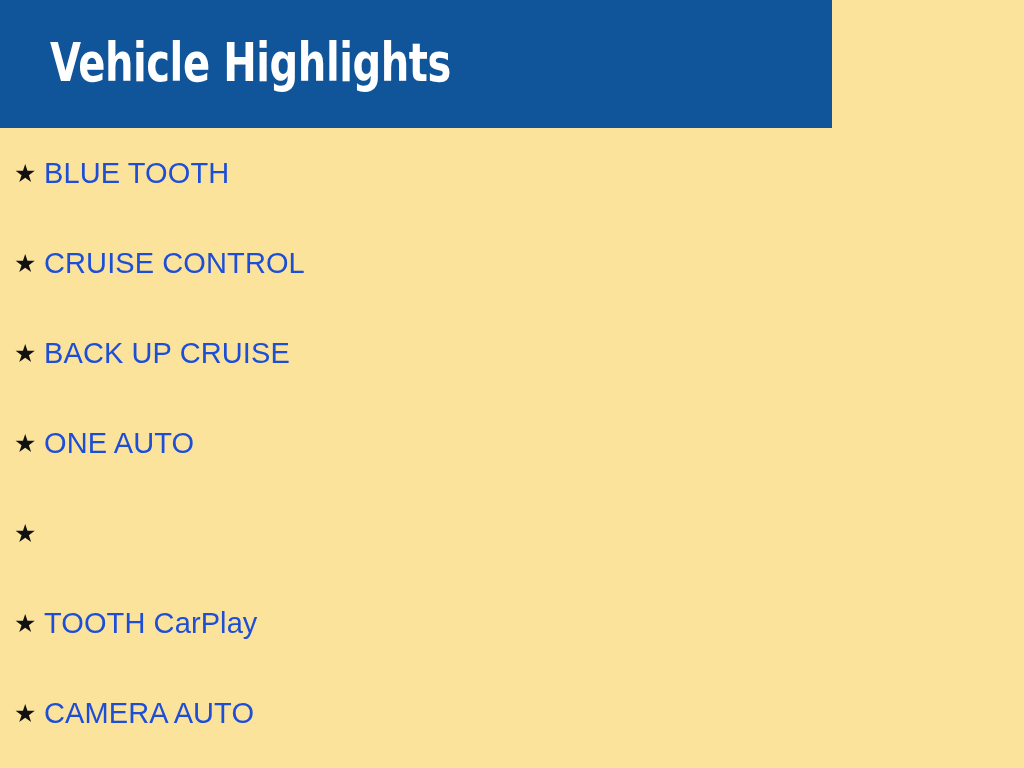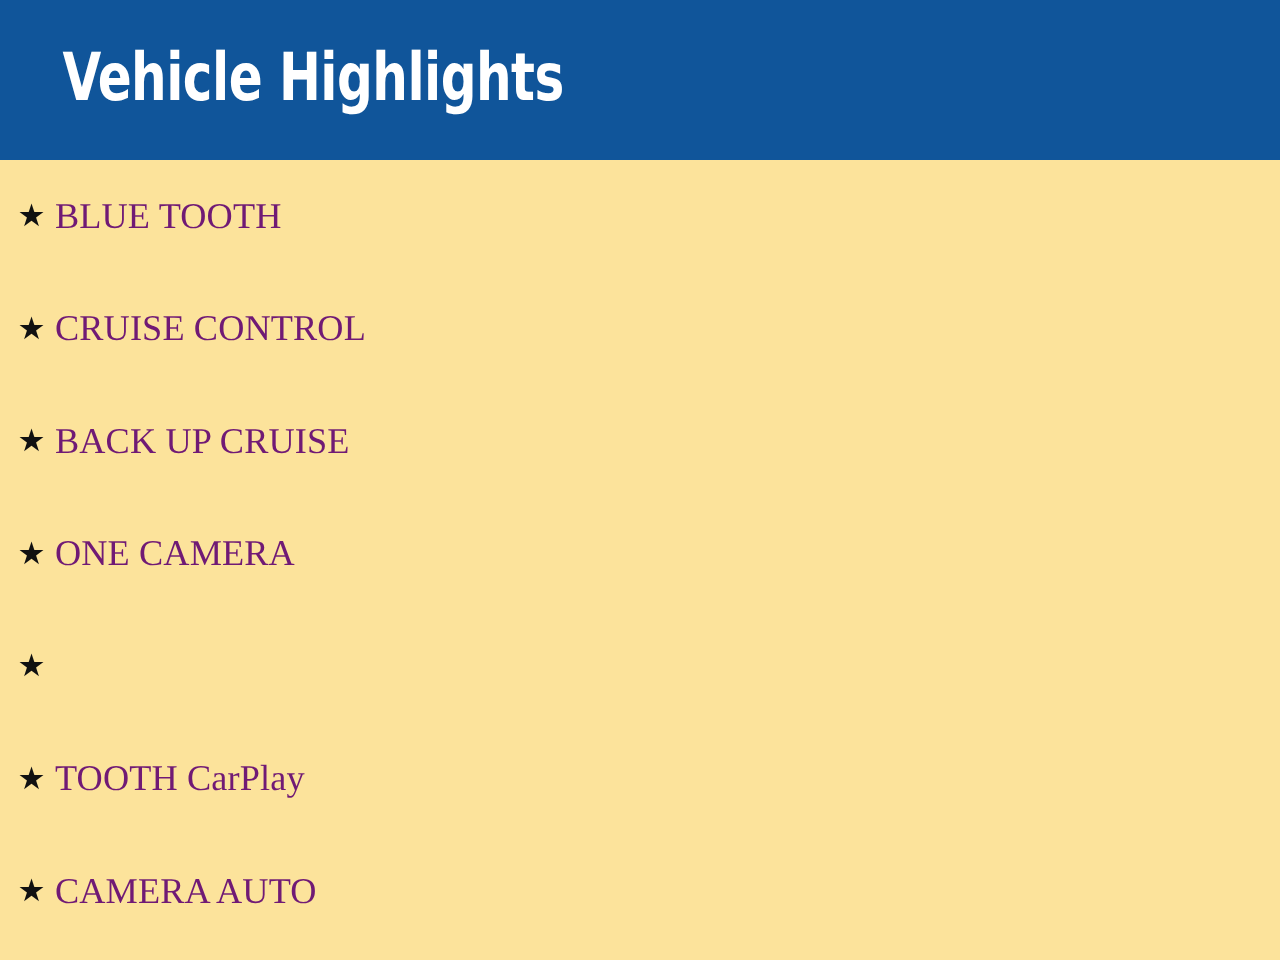--- a/index.html
+++ b/index.html
@@ -20,21 +20,21 @@
     width: 1024px;
     height: 768px;
     background: #fce39b;
   }
 
   
   #header-bar {
     position: absolute;
     left: 0;
     top: 0;
-    width: 1024px;
+    width: 832px;
     height: 128px;
     background: #10559a;
     box-sizing: border-box;
   }
 
   #header-title {
     position: absolute;
     left: 50px;
     top: 30px;
     margin: 0;
@@ -76,22 +76,22 @@
     color: #111111;
     font-size: 25px;
     line-height: 1;
     text-align: left;
     flex: 0 0 auto;
   }
 
   .highlight-label {
     display: inline-block;
     margin-left: 2px;
-    color: #701a75;
-    font-family: Liberation Serif, serif;
+    color: #1d4ed8;
+    font-family: Liberation Sans, sans-serif;
     font-size: 29px;
     font-weight: normal;
     line-height: 34px;
     letter-spacing: 0.1px;
     white-space: nowrap;
   }
 </style>
 </head>
 <body>
 
@@ -113,21 +113,21 @@
       <span class="highlight-label">CRUISE CONTROL</span>
     </li>
 
     <li class="highlight-item">
       <span class="highlight-bullet">★</span>
       <span class="highlight-label">BACK UP CRUISE</span>
     </li>
 
     <li class="highlight-item">
       <span class="highlight-bullet">★</span>
-      <span class="highlight-label">ONE CAMERA</span>
+      <span class="highlight-label">ONE AUTO</span>
     </li>
 
     <li class="highlight-item">
       <span class="highlight-bullet">★</span>
     </li>
 
     <li class="highlight-item">
       <span class="highlight-bullet">★</span>
       <span class="highlight-label">TOOTH CarPlay</span>
     </li>

